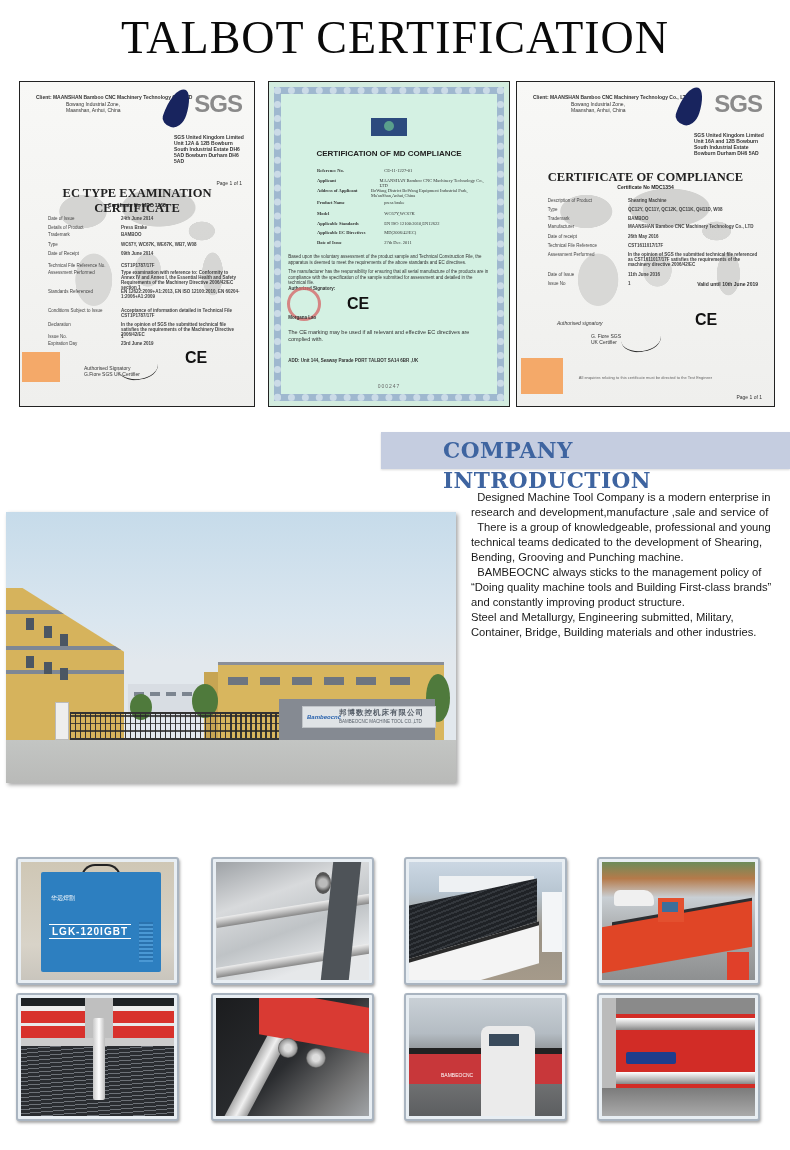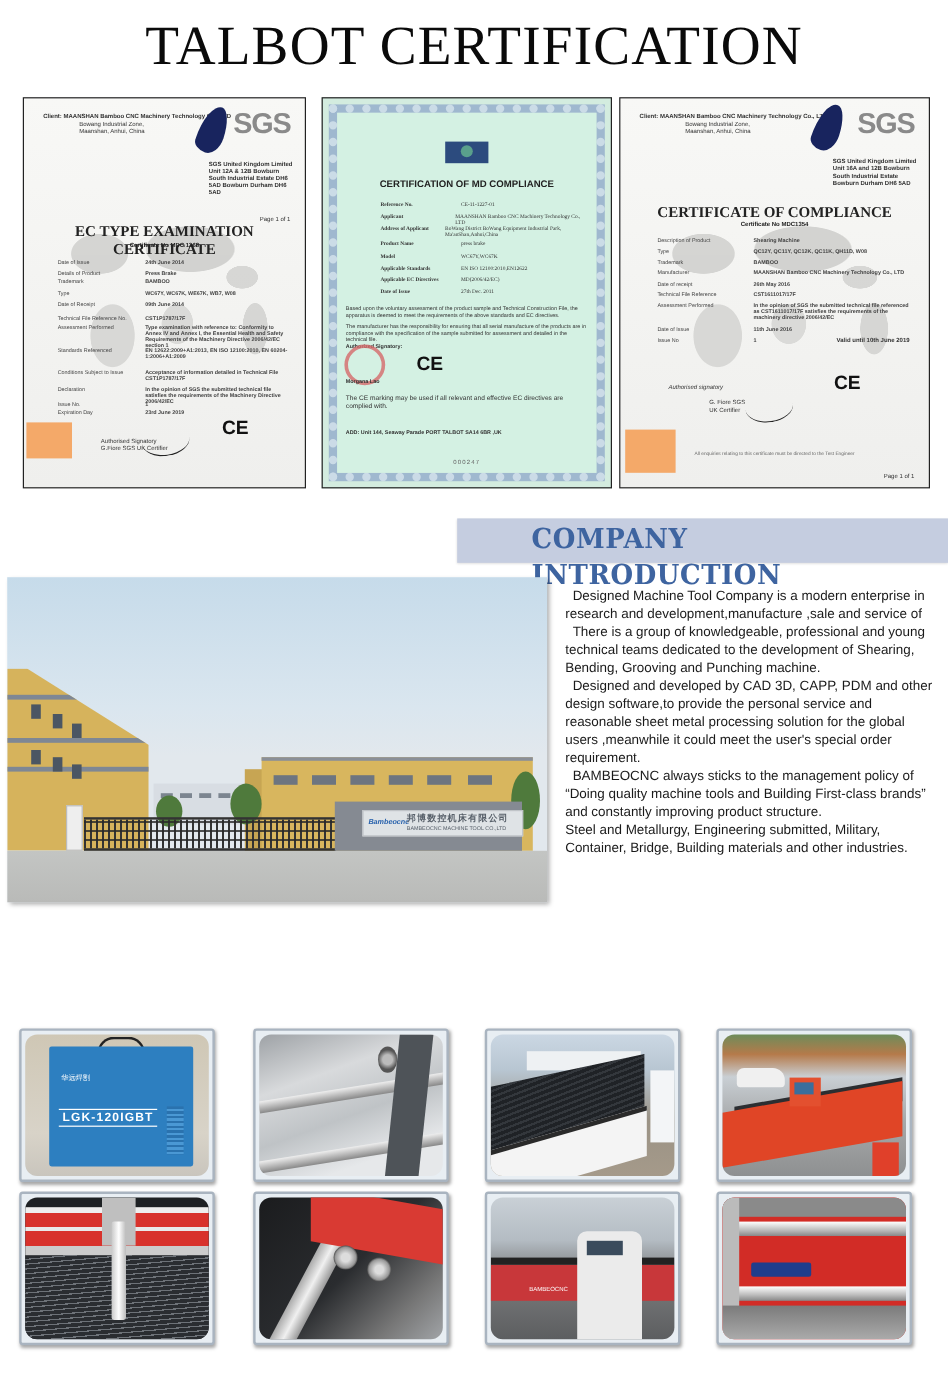--- a/index.html
+++ b/index.html
@@ -84,21 +84,21 @@
     position: absolute; left: 381px; top: 432px; width: 409px; height: 37px;
     background: #c5cde0; box-shadow: 0 1px 2px rgba(0,0,0,.15);
   }
   .intro-banner span {
     position: absolute; left: 62px; top: 3px;
     font-family: "DejaVu Serif", serif; font-weight: bold; font-size: 23px; color: #3e64a0;
     letter-spacing: .5px; line-height: 30px; transform: scaleX(0.94); transform-origin: left center;
   }
 
   .factory-photo {
-    position: absolute; left: 6px; top: 481px; width: 450px; height: 271px;
+    position: absolute; left: 6px; top: 512px; width: 450px; height: 271px;
     overflow: hidden; box-shadow: 2px 2px 4px rgba(0,0,0,.35);
     background: linear-gradient(180deg, #c6dbea 0%, #dae6ef 40%, #e2e8ed 55%);
   }
   .ground { position: absolute; left: 0; right: 0; top: 228px; bottom: 0; background: linear-gradient(180deg, #c3c5c3 0%, #b9bab8 100%); }
   .bldg-left {
     position: absolute; left: 0; top: 76px; width: 118px; height: 152px; background: #d6b35c;
     clip-path: polygon(0 0, 14% 0, 100% 42%, 100% 100%, 0 100%);
   }
   .bldg-left .stripe { position: absolute; left: 0; right: 0; height: 4px; background: #7e8794; }
   .bldg-left .win { position: absolute; width: 8px; height: 12px; background: #4b5663; }
@@ -131,21 +131,21 @@
     position: absolute; left: 471px; top: 490px; width: 312px;
     font-family: "Liberation Sans", sans-serif; font-size: 11.2px; line-height: 15px; color: #1a1a1a;
   }
   .intro-text p { margin: 0; white-space: pre-wrap; }
 
   .tile {
     position: absolute; width: 163px; height: 128px; padding: 3px;
     border: 2px solid #a9b4c0; border-radius: 3px;
     box-shadow: 1px 2px 3px rgba(0,0,0,.35); background: #e8eef3; overflow: hidden;
   }
-  .tile .ph { position: absolute; inset: 3px; overflow: hidden; border-radius: 10px; }
+  .tile .ph { position: absolute; inset: 3px; overflow: hidden; }
 
   .ph-plasma { background: linear-gradient(180deg, #cfc7b5 0%, #d8d3c8 70%, #c9c5bd 100%); }
   .ph-plasma .box { position: absolute; left: 20px; top: 10px; width: 120px; height: 100px; background: #2d7fc0; border-radius: 2px; }
   .ph-plasma .box .logo { position: absolute; left: 10px; top: 22px; width: 40px; height: 8px; color: #fff; font-size: 6px; }
   .ph-plasma .box .model { position: absolute; left: 8px; top: 52px; padding: 1px 3px; font-size: 10px; font-weight: bold; color: #fff; border-top: 1px solid #fff; border-bottom: 1px solid #fff; letter-spacing: 1px; }
   .ph-plasma .box .vent { position: absolute; right: 8px; top: 50px; width: 14px; height: 40px; background: repeating-linear-gradient(0deg, #4a98d4 0 2px, #2a72ae 2px 4px); }
   .ph-plasma .handle { position: absolute; left: 60px; top: 2px; width: 40px; height: 14px; border: 2px solid #222; border-bottom: none; border-radius: 20px 20px 0 0; }
 
   .ph-rail { background: linear-gradient(160deg, #9ea2a6 0%, #d8dadc 30%, #bfc3c6 55%, #e6e8ea 80%); }
   .ph-rail .bar { position: absolute; left: 0; width: 110%; height: 10px; background: linear-gradient(180deg, #eee, #888); transform: rotate(-9deg); transform-origin: left; }
@@ -414,21 +414,20 @@
   <div class="sign">
     <span class="brand">Bambeocnc</span>
     <span class="cn">邦博数控机床有限公司</span>
     <span class="en">BAMBEOCNC MACHINE TOOL CO.,LTD</span>
   </div>
 </div>
 
 <div class="intro-text">
   <p>  Designed Machine Tool Company is a modern enterprise in research and development,manufacture ,sale and service of</p>
   <p>  There is a group of knowledgeable, professional and young technical teams dedicated to the development of Shearing, Bending, Grooving and Punching machine.</p>
-  <p>  Designed and developed by CAD 3D, CAPP, PDM and other design software,to provide the personal service and reasonable sheet metal processing solution for the global users ,meanwhile it could meet the user's special order requirement.</p>
   <p>  BAMBEOCNC always sticks to the management policy of “Doing quality machine tools and Building First-class brands” and constantly improving product structure.</p>
   <p>Steel and Metallurgy, Engineering submitted, Military, Container, Bridge, Building materials and other industries.</p>
 </div>
 
 <div class="tile" style="left:16px; top:857px;">
   <div class="ph ph-plasma">
     <div class="handle"></div>
     <div class="box">
       <span class="logo">华远焊割</span>
       <span class="model">LGK-120IGBT</span>

